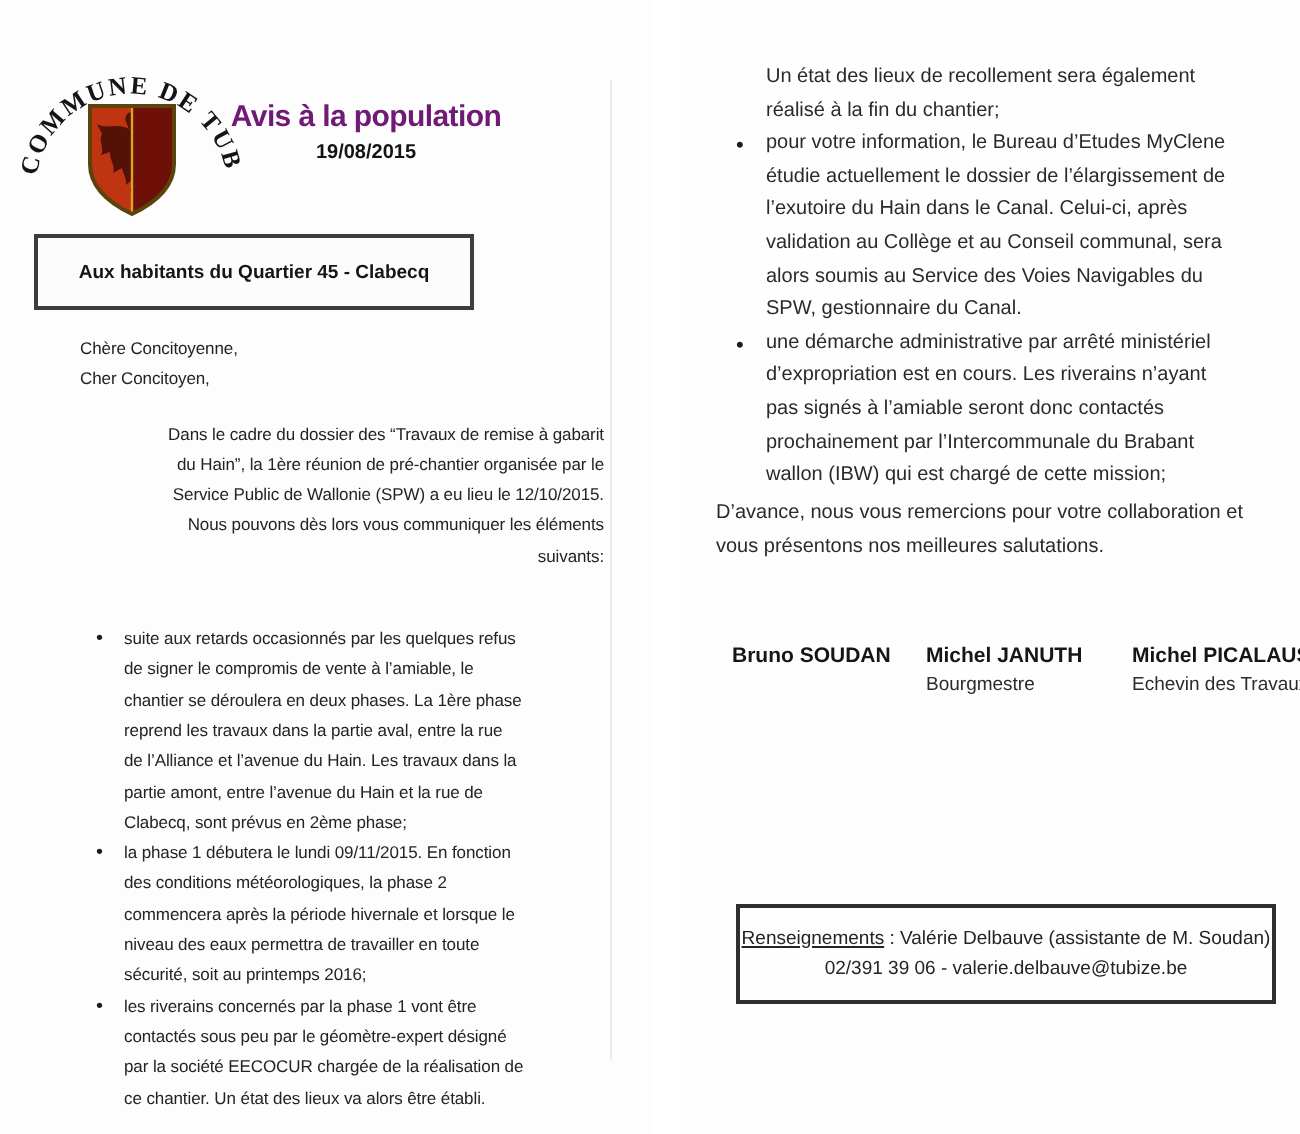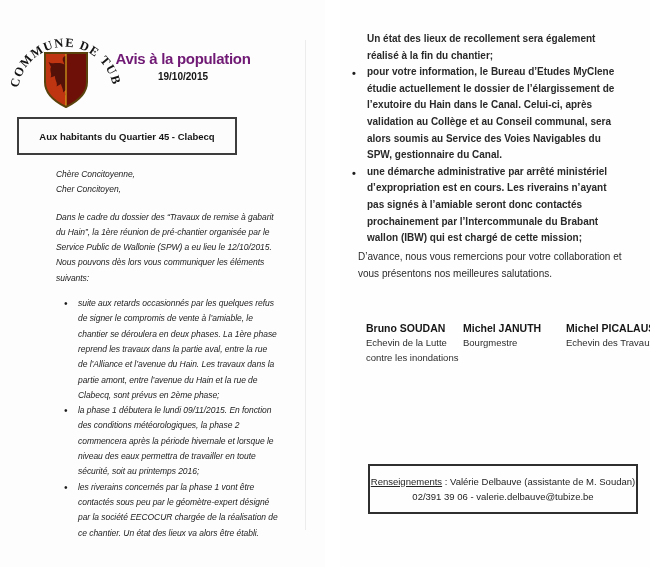--- a/index.html
+++ b/index.html
@@ -17,51 +17,51 @@
   .title-block { position:absolute; left:68px; top:50px; width:230px; text-align:center; }
   .doc-title { font-size:15px; font-weight:bold; color:#701a75; letter-spacing:-0.3px; }
   .doc-date  { font-size:10px; font-weight:bold; color:#141414; margin-top:4px; }
   .banner-box {
     position:absolute; left:17px; top:117px; width:220px; height:38px;
     border:2px solid #3d3d3d; background:#fcfcfc;
     display:flex; align-items:center; justify-content:center;
   }
   .banner-text { font-size:9.5px; font-weight:bold; color:#151515; }
   .body-left {
-    position:absolute; left:56px; top:167px; width:262px;
-    font-size:8.5px; line-height:15.3px; letter-spacing:-0.05px; color:#232323;font-style:italic;
+    position:absolute; left:40px; top:167px; width:262px;
+    font-size:8.5px; line-height:15.3px; letter-spacing:-0.05px; color:#232323;
   }
   .pre { white-space:pre; }
   .body-left .salutation { margin-bottom:12px; }
-  .body-left .intro { margin-bottom:10px; }
+  .body-left .intro { margin-bottom:26px;text-align:right; }
   ul.bullets { list-style:none; }
   .body-left ul.bullets { margin-left:8px; }
   .body-left ul.bullets li { position:relative; padding-left:14px; }
   ul.bullets li::before {
     content:"\2022"; position:absolute; left:0; top:0; font-size:10px; color:#1b1b1b;
   }
 
   
   .body-right {
-    position:absolute; left:342px; top:31px; width:290px;
-    font-size:10px; line-height:16.6px; color:#2a2a2a;font-weight:bold;
+    position:absolute; left:358px; top:31px; width:290px;
+    font-size:10px; line-height:16.6px; color:#2a2a2a;
   }
   .body-right .continuation { padding-left:25px; }
   .body-right ul.bullets li { position:relative; padding-left:25px; }
   .body-right ul.bullets li::before { left:10px; top:1px; font-size:11px; }
   .closing { position:absolute; left:358px; top:249px; width:290px; font-size:10px; line-height:16.5px; color:#2a2a2a; }
   .signatures { position:absolute; left:366px; top:322px; width:288px; display:flex; }
   .sig-col { }
   .sig-col:nth-child(1) { width:97px; }
   .sig-col:nth-child(2) { width:103px; }
   .sig-col:nth-child(3) { width:86px; }
   .sig-name { font-size:10.5px; font-weight:bold; color:#161616; white-space:nowrap; }
   .sig-role { font-size:9.5px; line-height:14.5px; margin-top:2px; color:#2c2c2c; }
   .info-box {
-    position:absolute; left:368px; top:464px; width:270px; height:50px;
+    position:absolute; left:368px; top:452px; width:270px; height:50px;
     border:2px solid #2f2f2f; background:#fefefe;
     display:flex; flex-direction:column; align-items:center; justify-content:center;
     font-size:9.5px; line-height:15.5px; color:#242424; text-align:center;
   }
   .info-label { text-decoration:underline; }
 </style>
 </head>
 <body>
 
 <div class="canvas">
@@ -88,21 +88,21 @@
           <path id="eagle" d="M58 52 c-2.5 0 -4 2.5 -3 5 l1.5 3.5 c-7 -3.5 -11 0.5 -16 -2.5 l2.5 5 c-2 3.5 1.5 7 -0.5 10.5 l4.5 -1.5 c-0.5 4 3 6.5 1.5 10.5 l4.5 -2.5 c0.5 3 2.5 5 2 8.5 l3.5 -3 l-1.5 6 l3.5 -2.5 l1.5 4 l1.5 -4 l3.5 2.5 l-1.5 -6 l3.5 3 c-0.5 -3.5 1.5 -5.5 2 -8.5 l4.5 2.5 c-1.5 -4 2 -6.5 1.5 -10.5 l4.5 1.5 c-2 -3.5 1.5 -7 -0.5 -10.5 l2.5 -5 c-5 3 -9 -1 -16 2.5 l1.5 -3.5 c1 -2.5 -0.5 -5 -3 -5 z" fill="#541108" clip-path="url(#clipL)"></path>
           <use href="#eagle" fill="#d9a51c" clip-path="url(#clipR)"></use>
         </g>
         <line x1="58" y1="49" x2="58" y2="102" stroke="#d9a51c" stroke-width="1.2"></line>
         <path d="M 37 49 L 79 49 L 79 78 Q 79 93 58 103 Q 37 93 37 78 Z" fill="none" stroke="#5a430c" stroke-width="2"></path>
       </g>
     </svg>
 
     <div class="title-block">
       <div class="doc-title">Avis à la population</div>
-      <div class="doc-date">19/10/2015</div>
+      <div class="doc-date">19/08/2015</div>
     </div>
 
     <div class="banner-box">
       <span class="banner-text">Aux habitants du Quartier 45 - Clabecq</span>
     </div>
 
     <div class="body-left">
       <div class="salutation pre">Chère Concitoyenne,
 Cher Concitoyen,</div>
       <div class="intro pre">Dans le cadre du dossier des “Travaux de remise à gabarit
@@ -152,22 +152,20 @@
 wallon (IBW) qui est chargé de cette mission;</li>
     </ul>
   </div>
 
   <div class="closing pre">D’avance, nous vous remercions pour votre collaboration et
 vous présentons nos meilleures salutations.</div>
 
   <div class="signatures">
     <div class="sig-col">
       <div class="sig-name">Bruno SOUDAN</div>
-      <div class="sig-role pre">Echevin de la Lutte
-contre les inondations</div>
     </div>
     <div class="sig-col">
       <div class="sig-name">Michel JANUTH</div>
       <div class="sig-role pre">Bourgmestre</div>
     </div>
     <div class="sig-col">
       <div class="sig-name">Michel PICALAUSA</div>
       <div class="sig-role pre">Echevin des Travaux</div>
     </div>
   </div>

